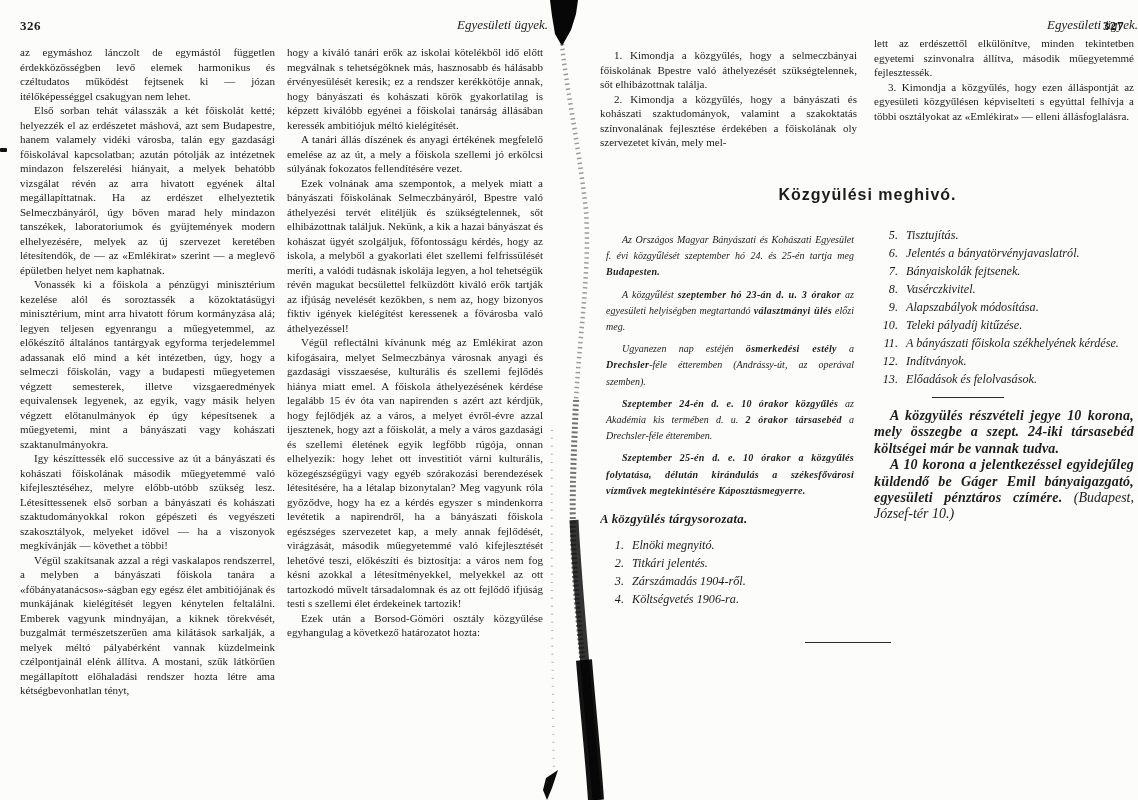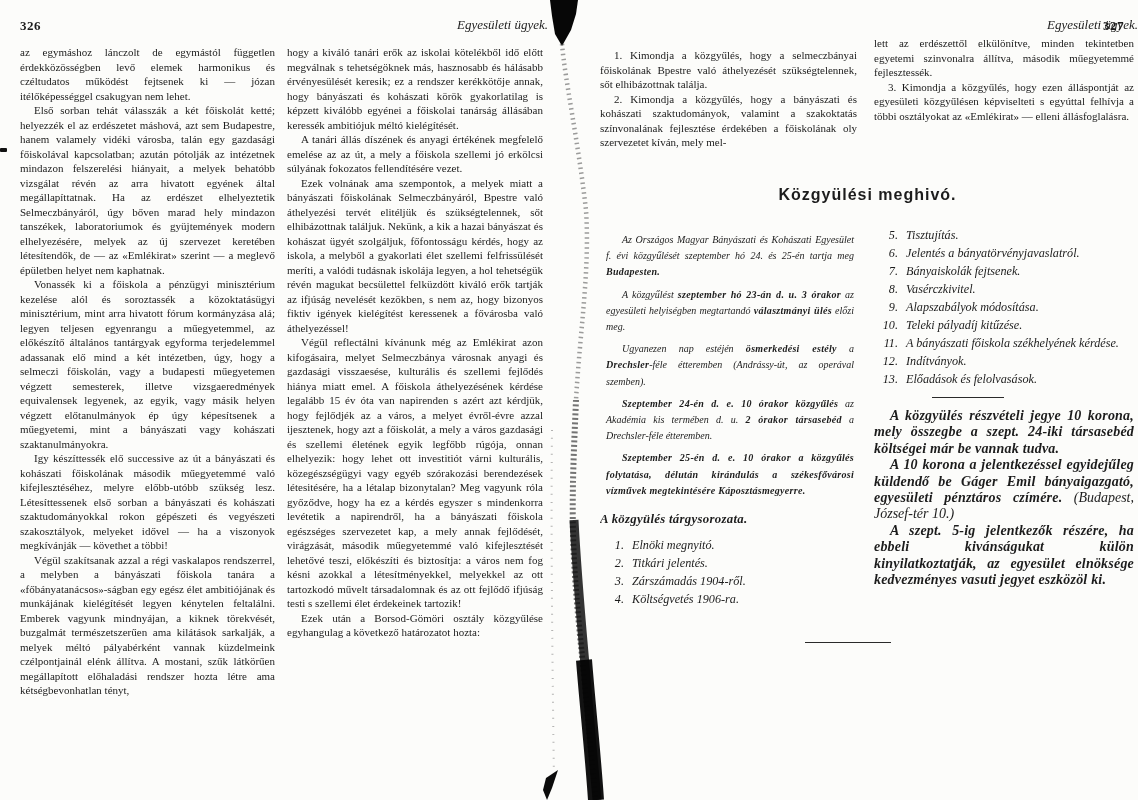--- a/index.html
+++ b/index.html
@@ -113,21 +113,20 @@
           <div class="agenda-item"><span class="num">9.</span><span><span>Alapszabályok módosítása.</span></span></div>
           <div class="agenda-item"><span class="num">10.</span><span><span>Teleki pályadíj kitűzése.</span></span></div>
           <div class="agenda-item"><span class="num">11.</span><span><span>A bányászati főiskola székhelyének kérdése.</span></span></div>
           <div class="agenda-item"><span class="num">12.</span><span><span>Indítványok.</span></span></div>
           <div class="agenda-item"><span class="num">13.</span><span><span>Előadások és felolvasások.</span></span></div>
         </div>
       <hr class="rule">
       <div>
           <div class="note-para"><span>A közgyülés részvételi jegye 10 korona, mely összegbe a szept. 24-iki társasebéd költségei már be vannak tudva.</span></div>
           <div class="note-para"><span>A 10 korona a jelentkezéssel egyidejűleg küldendő be Gáger Emil bányaigazgató, egyesületi pénztáros czímére.</span><span class="plain"> (Budapest, József-tér 10.)</span></div>
-          <div class="note-para"><span>A szept. 5-ig jelentkezők részére, ha ebbeli kivánságukat külön kinyilatkoztatják, az egyesület elnöksége kedvezményes vasuti jegyet eszközöl ki.</span></div>
         </div>
     </div>
 
     <hr class="rule2">
   </section>
 
   <div class="edge-mark"></div>
   <svg class="gutter" viewBox="0 0 66 800" xmlns="http://www.w3.org/2000/svg">
     <polygon points="12,0 40,0 38,14 33,30 24,46 17,34 14,16" fill="#070707"></polygon>
     <path d="M24,44 C27,80 40,140 48,210 C52,270 42,330 38,400" fill="none" stroke="#4a4a4a" stroke-width="4.5" stroke-dasharray="1.5 3.5" opacity="0.55"></path>

